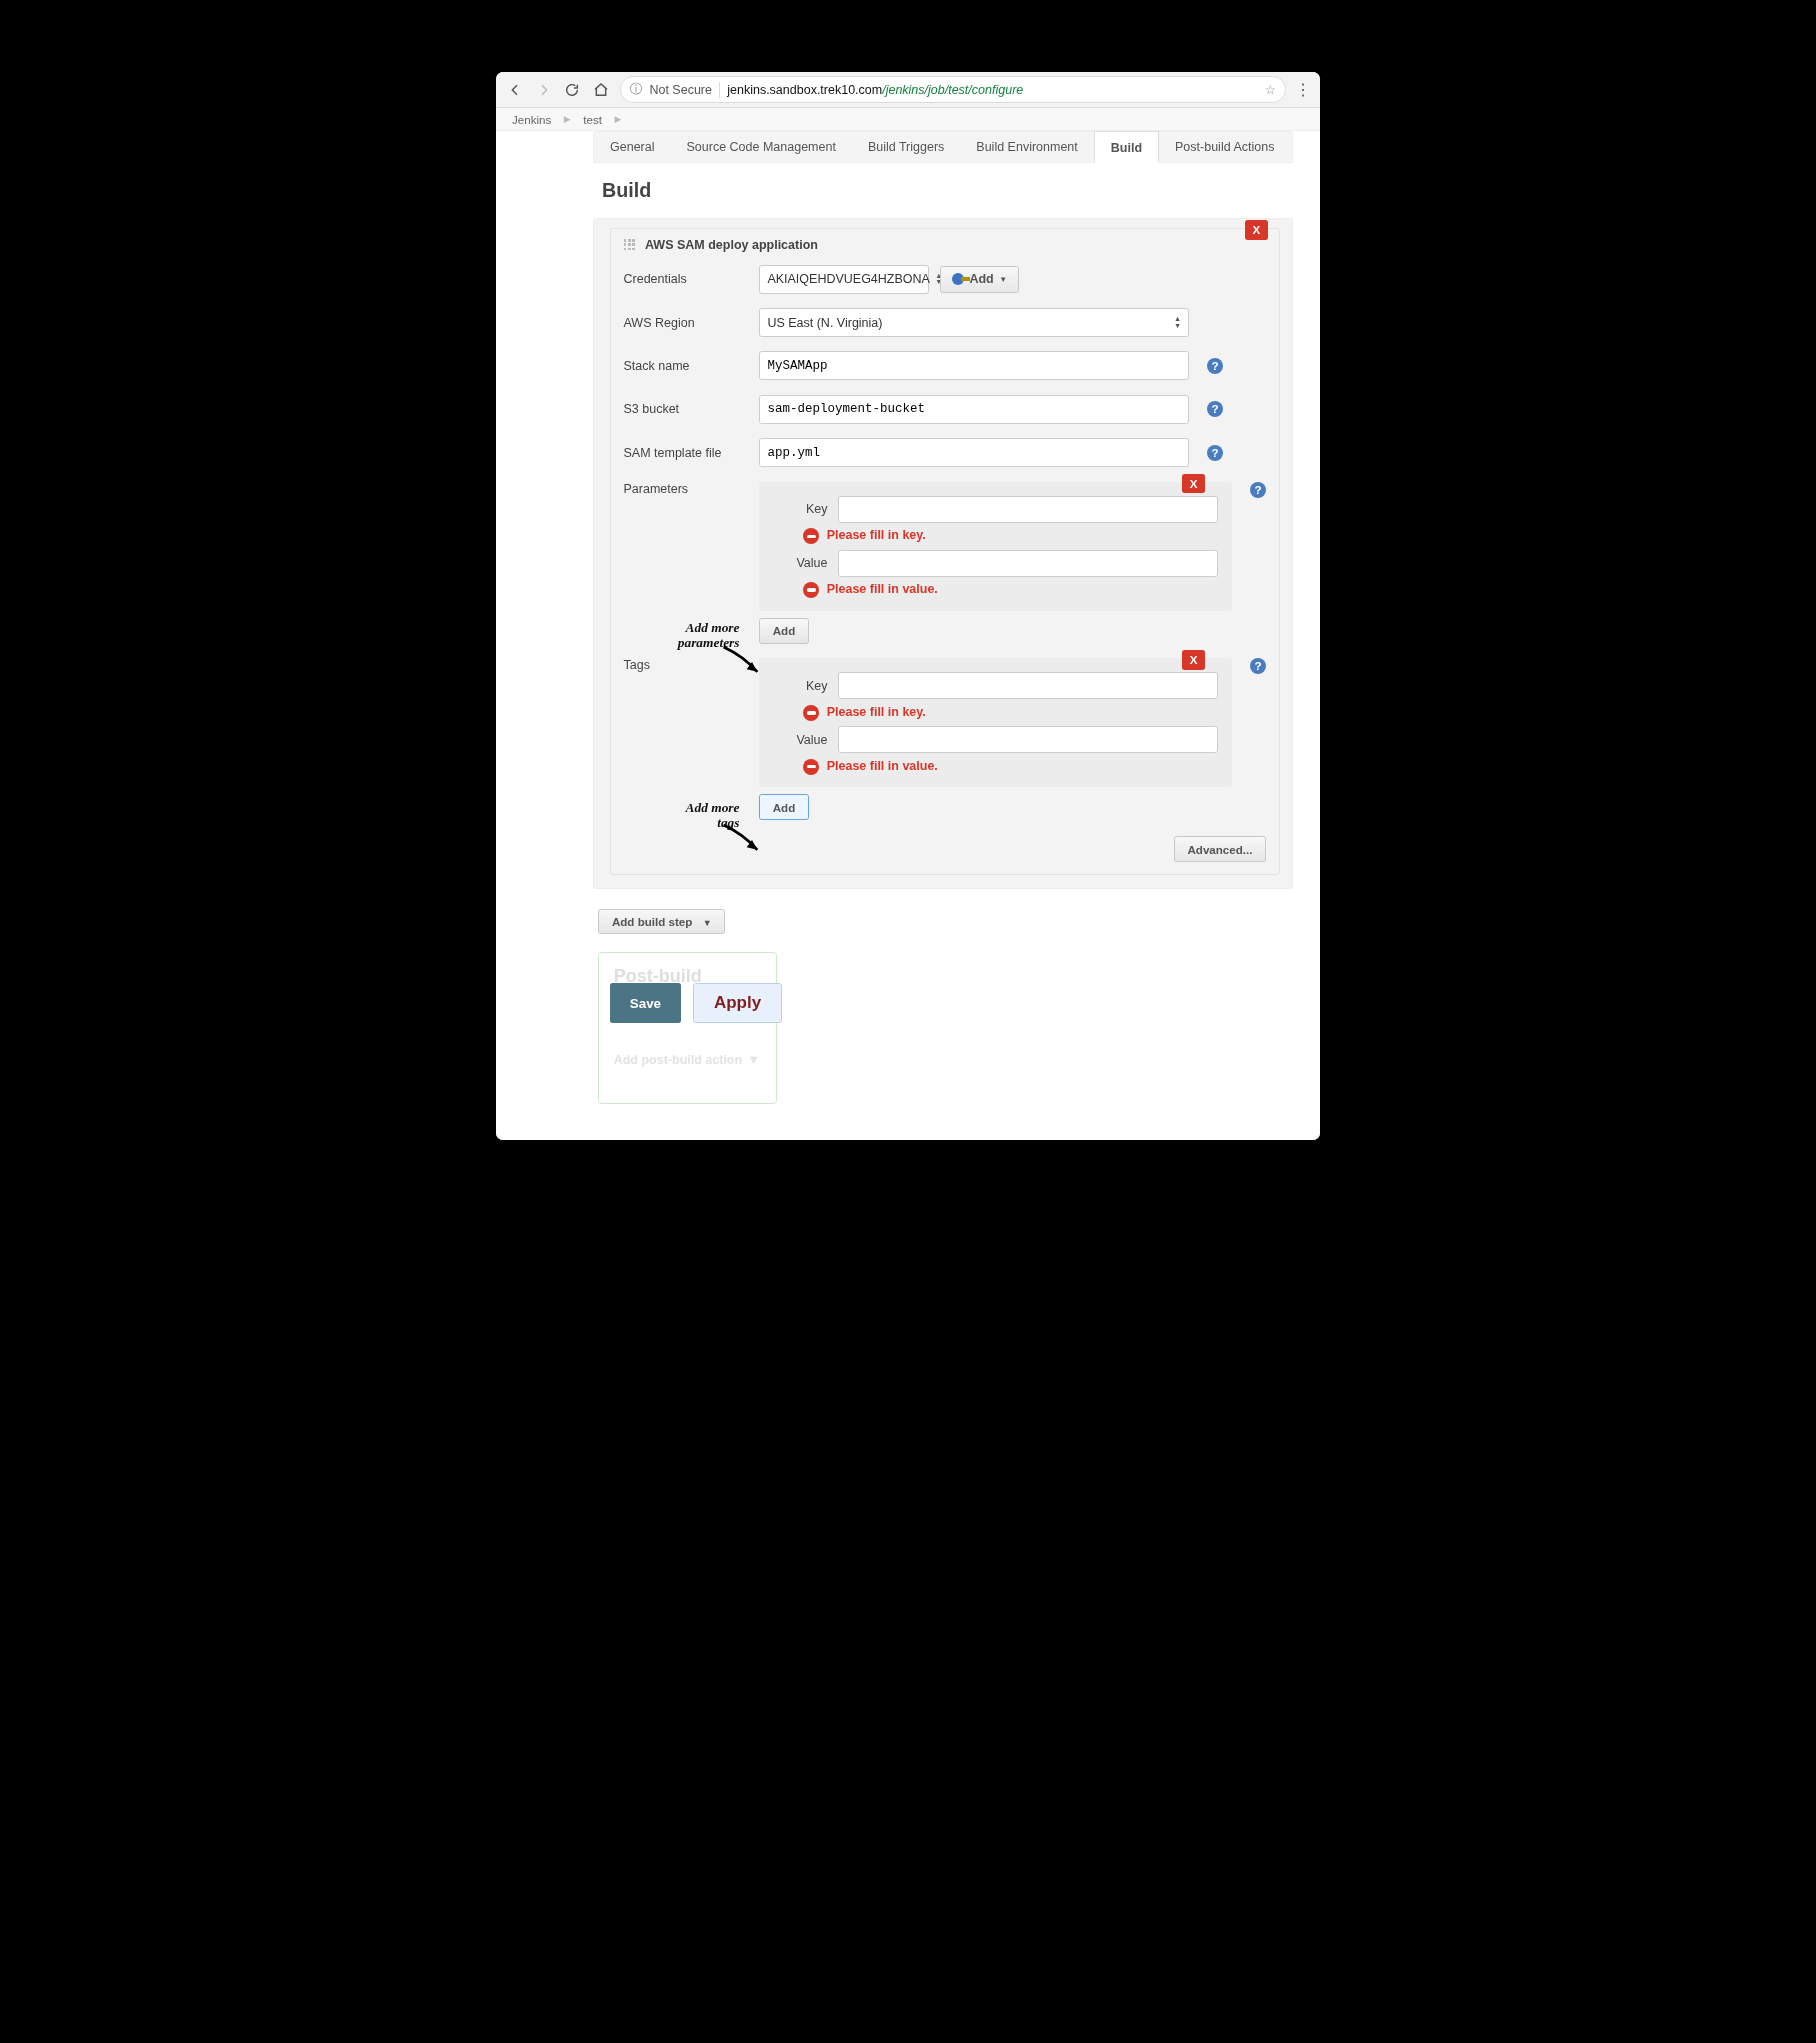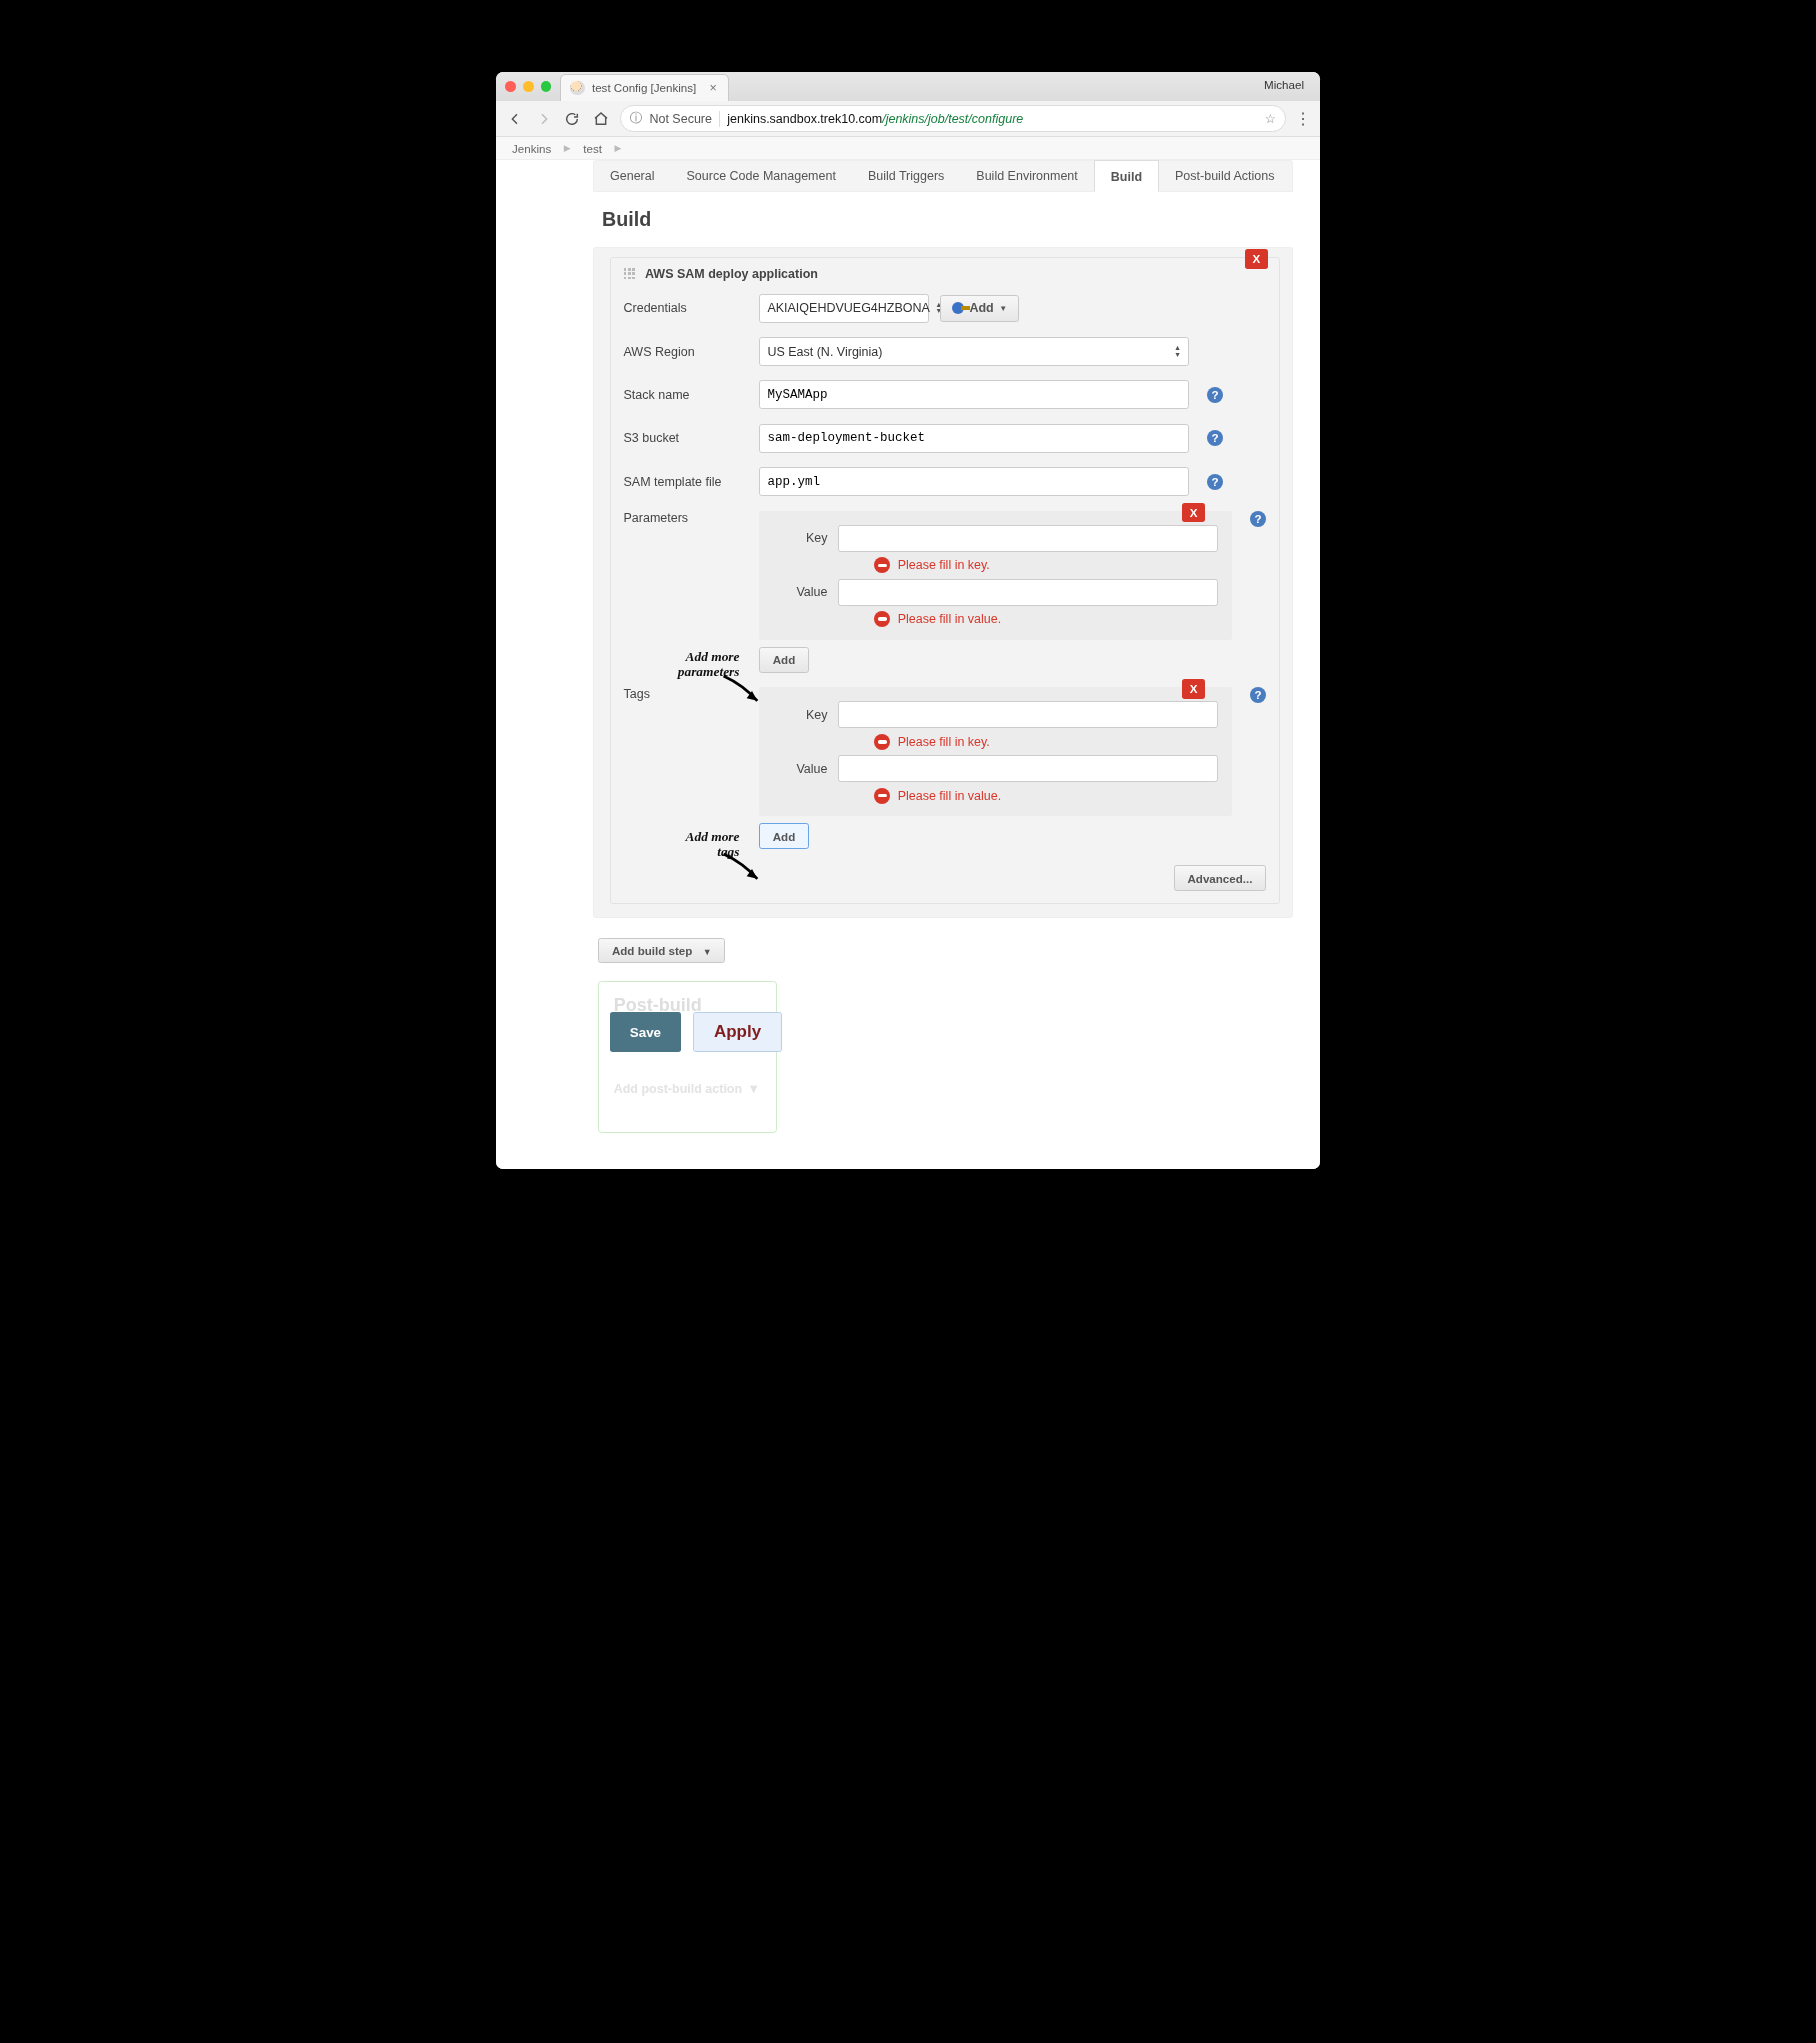--- a/index.html
+++ b/index.html
@@ -158,21 +158,21 @@
     position:relative; min-height:107px;
   }
   .sub-row{ display:flex; align-items:center; gap:10.7px; padding:5.4px 0; }
   .sub-label{ width:54px; text-align:right; color:#444;}
   .sub-input{
     flex:1; height:27px; background:#fff; border:0.9px solid #ccc; border-radius:2.7px;
     padding:0 7.2px;
   }
   .close-red.sub{ top:-8px; right:27px; }
 
-  .err-row{ display:flex; align-items:center; gap:7.2px; margin-left:101px; color:#d9362a; font-weight:normal; }
+  .err-row{ display:flex; gap:7.2px; margin-left:30px; color:#d9362a; font-weight:bold; }
   .err-ico{
     width:16px;height:16px;border-radius:50%;background:#d9362a;position:relative;
   }
   .err-ico::after{content:"";position:absolute;left:3.6px;top:6.3px;width:9px;height:3.6px;background:#fff;border-radius:1.8px;}
 
   .btn-grey{
     background:linear-gradient(#f7f7f7,#e6e6e6); border:0.9px solid #c8c8c8; border-radius:2.7px;
     padding:5.4px 12.5px; font-weight:bold; color:#555; font-size:11.6px; display:inline-block;
   }
   .btn-grey.focus{background:#edf5ff;border:1.8px solid #6aa2e6;}
@@ -211,33 +211,20 @@
     padding:9px 19.7px;font-weight:bold;font-size:17px;
   }
   .fade-sub{ color:#e3e3e3; font-weight:bold; font-size:12.5px; margin-top:45px;}
   .fade-sub .caret{margin-left:5.4px;}
 </style>
 </head>
 <body>
 
 <div class="chrome-window">
 
-  <div class="titlebar">
-    <div class="traffic">
-      <div class="dot red"></div>
-      <div class="dot yellow"></div>
-      <div class="dot green"></div>
-    </div>
-    <div class="tab">
-      <span class="jenkins-logo"></span>
-      <span>test Config [Jenkins]</span>
-      <span class="tab-close">×</span>
-    </div>
-    <div class="user">Michael</div>
-  </div>
 
   <div class="addr-row">
     <div class="nav-ico">
       <svg width="16" height="16" viewBox="0 0 24 24" fill="none" stroke="#555" stroke-width="2.2">
           <path d="M15 5l-7 7 7 7"></path>
         </svg>
     </div>
     <div class="nav-ico disabled">
       <svg width="16" height="16" viewBox="0 0 24 24" fill="none" stroke="#bbb" stroke-width="2.2">
           <path d="M9 5l7 7-7 7"></path>

